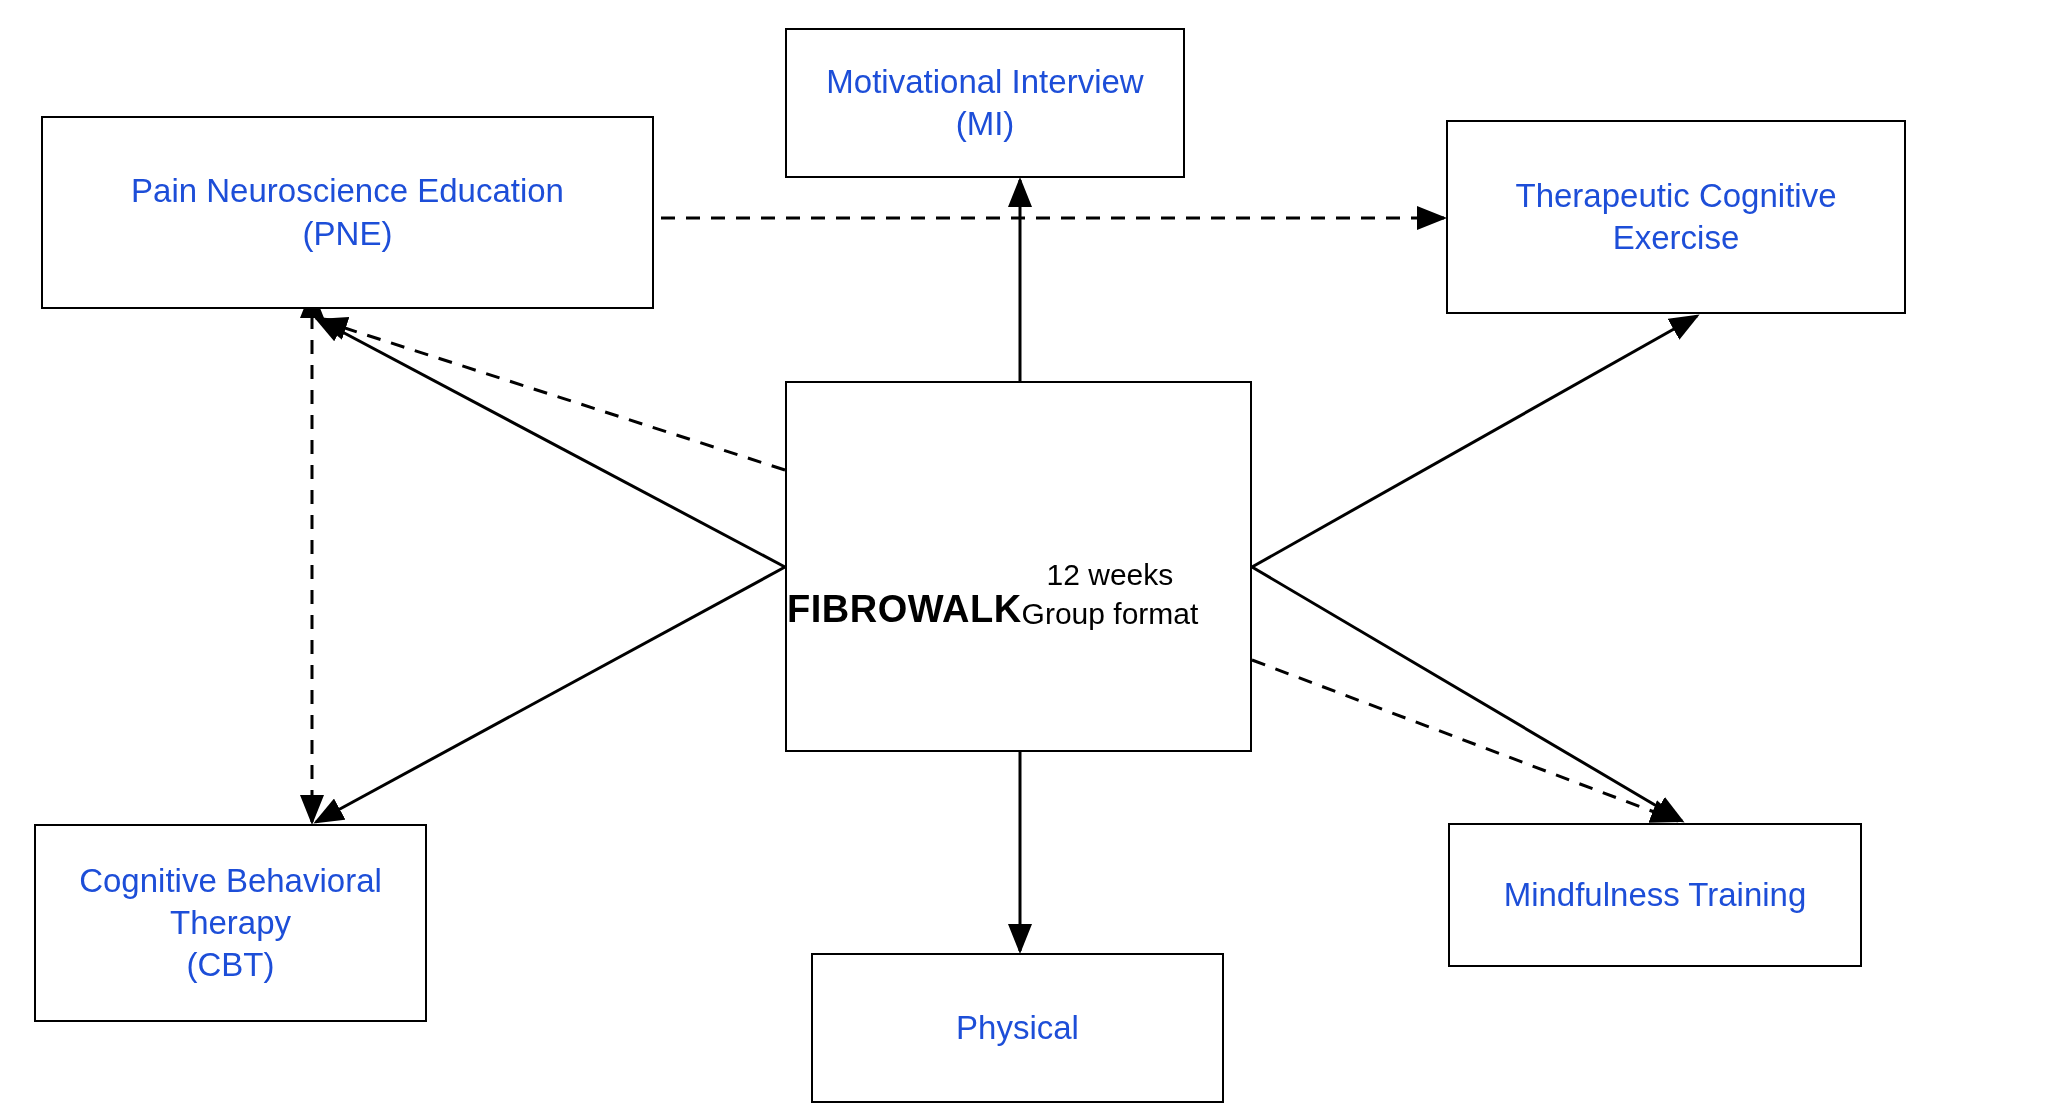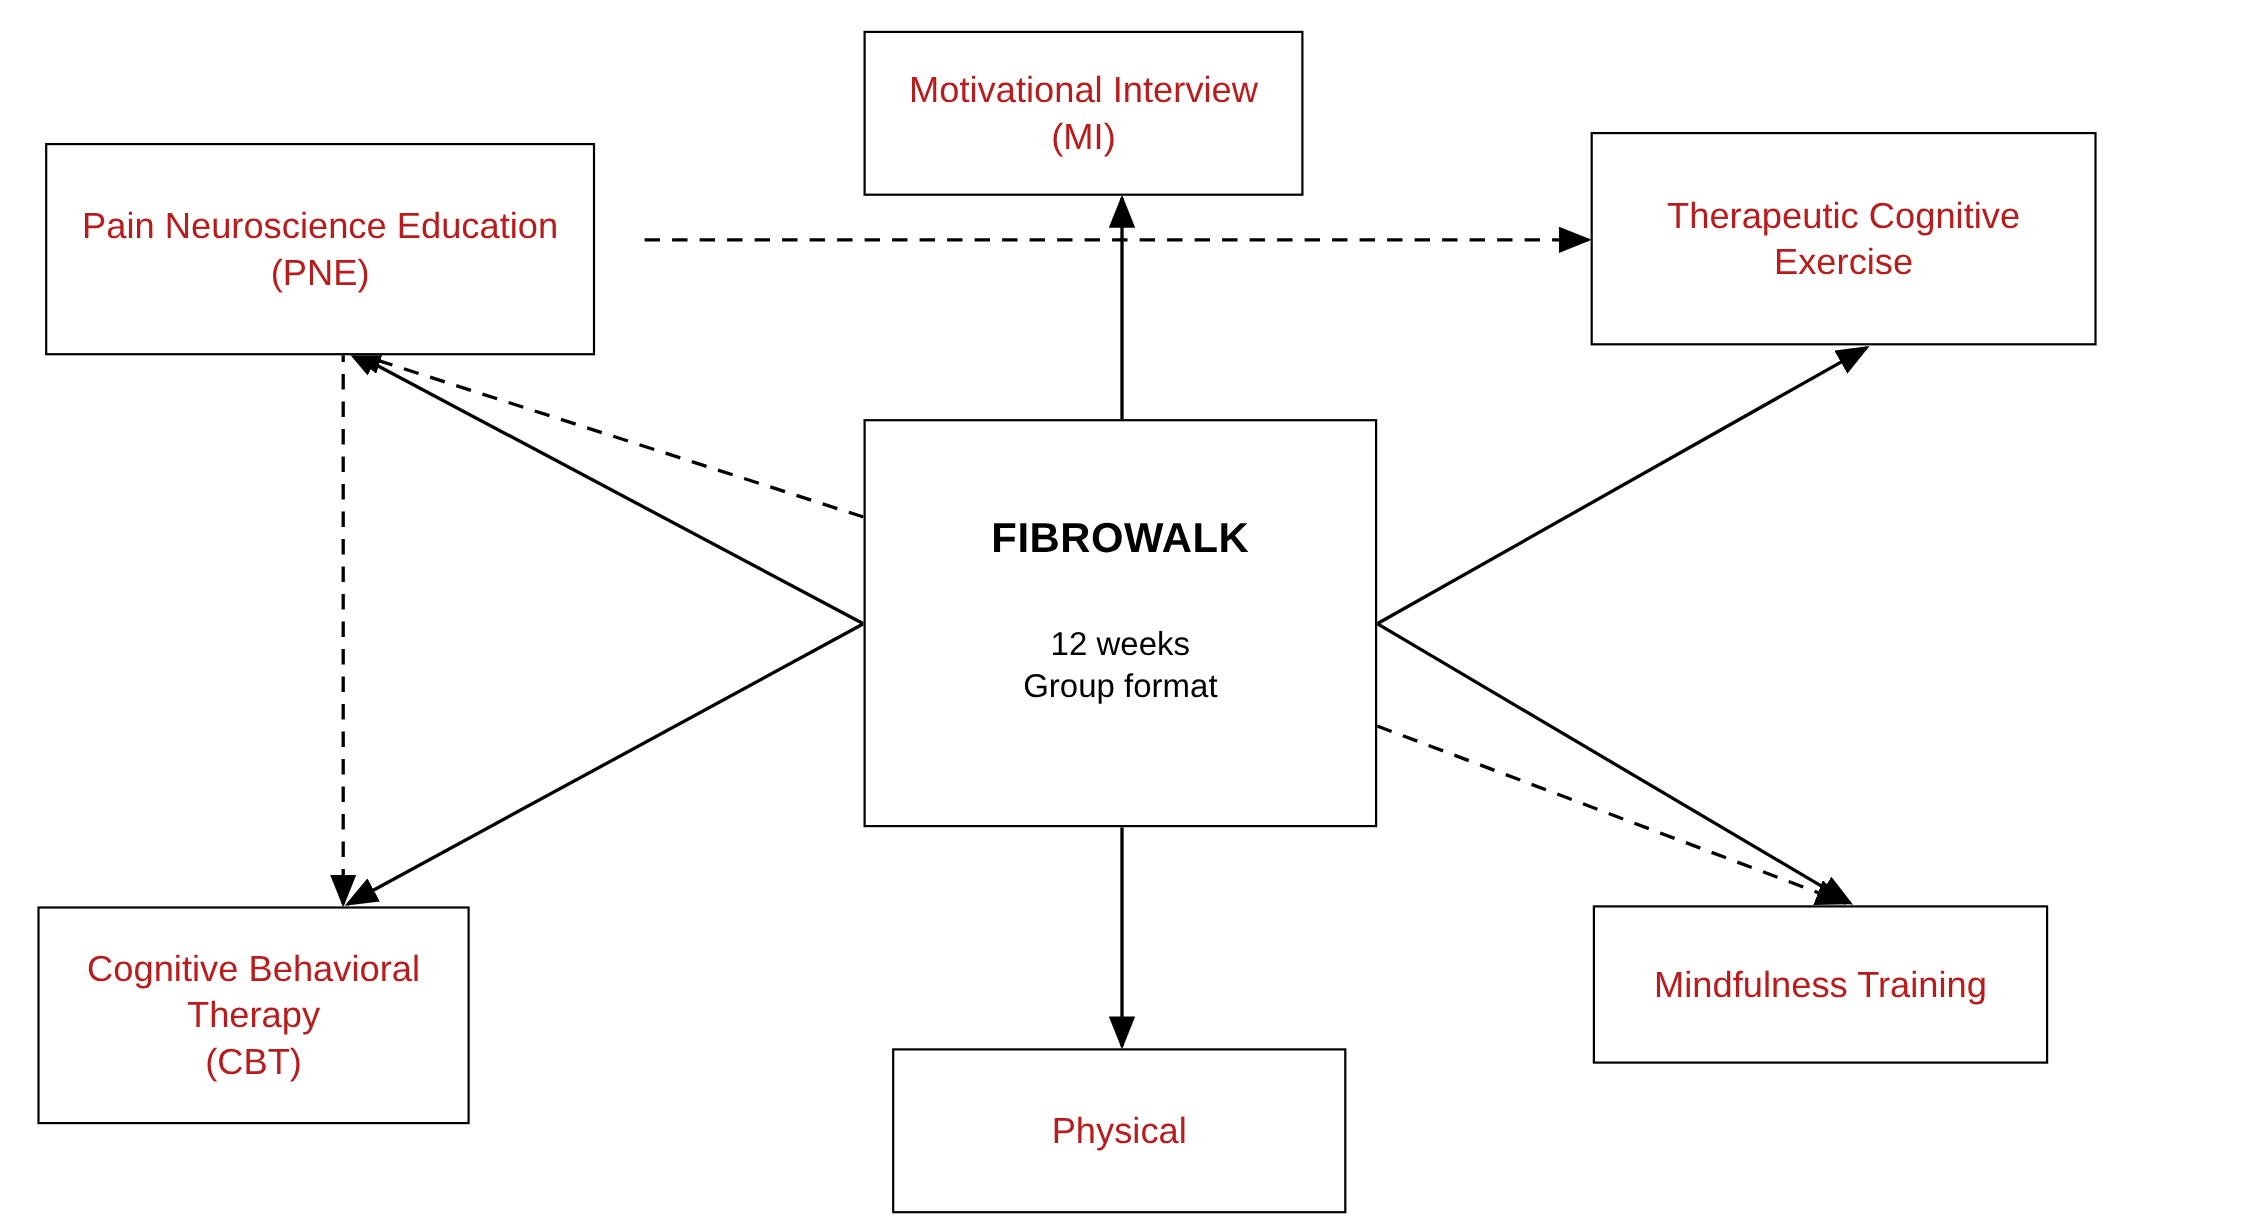--- a/index.html
+++ b/index.html
@@ -33,27 +33,27 @@
     background: #ffffff;
     display: flex;
     align-items: center;
     justify-content: center;
     text-align: center;
     z-index: 2;
   }
   .node-label {
     font-size: 33px;
     line-height: 1.28;
-    color: #b91c1c;
+    color: #1d4ed8;
     white-space: pre-line;
     padding: 0 10px;
   }
   
   #node-fibrowalk {
-    flex-direction: column;
+    flex-direction: row;
     justify-content: flex-start;
   }
   #node-fibrowalk .hub-title {
     font-size: 38px;
     font-weight: bold;
     color: #000000;
     letter-spacing: 0.5px;
     margin-top: 86px;
   }
   #node-fibrowalk .hub-sub {
@@ -85,21 +85,21 @@
         <line x1="785" y1="567" x2="316" y2="822" stroke="#000000" stroke-width="3" marker-end="url(#arrowhead)"></line>
         <line x1="1252" y1="567" x2="1697" y2="316" stroke="#000000" stroke-width="3" marker-end="url(#arrowhead)"></line>
         <line x1="1252" y1="567" x2="1682" y2="821" stroke="#000000" stroke-width="3" marker-end="url(#arrowhead)"></line>
         <line x1="586" y1="218" x2="1444" y2="218" stroke="#000000" stroke-width="3" stroke-dasharray="14,11" marker-end="url(#arrowhead)"></line>
         <line x1="785" y1="470" x2="320" y2="320" stroke="#000000" stroke-width="3" stroke-dasharray="14,11" marker-end="url(#arrowhead)"></line>
         <line x1="1252" y1="660" x2="1678" y2="821" stroke="#000000" stroke-width="3" stroke-dasharray="14,11" marker-end="url(#arrowhead)"></line>
         <line x1="312" y1="315" x2="312" y2="822" stroke="#000000" stroke-width="3" stroke-dasharray="14,11" marker-end="url(#arrowhead)" marker-start="url(#arrowhead-start)"></line>
       </g>
   </svg>
 
-  <div class="node" id="node-pne" style="left: 41px; top: 130px; width: 500px; height: 193px; align-items: center;">
+  <div class="node" id="node-pne" style="left: 41px; top: 116px; width: 613px; height: 193px; align-items: center;">
     <span class="node-label">Pain Neuroscience Education
 (PNE)</span>
   </div>
 
   <div class="node" id="node-mi" style="left: 785px; top: 28px; width: 400px; height: 150px;">
     <span class="node-label">Motivational Interview
 (MI)</span>
   </div>
 
   <div class="node" id="node-tpe" style="left: 1446px; top: 120px; width: 460px; height: 194px;">

